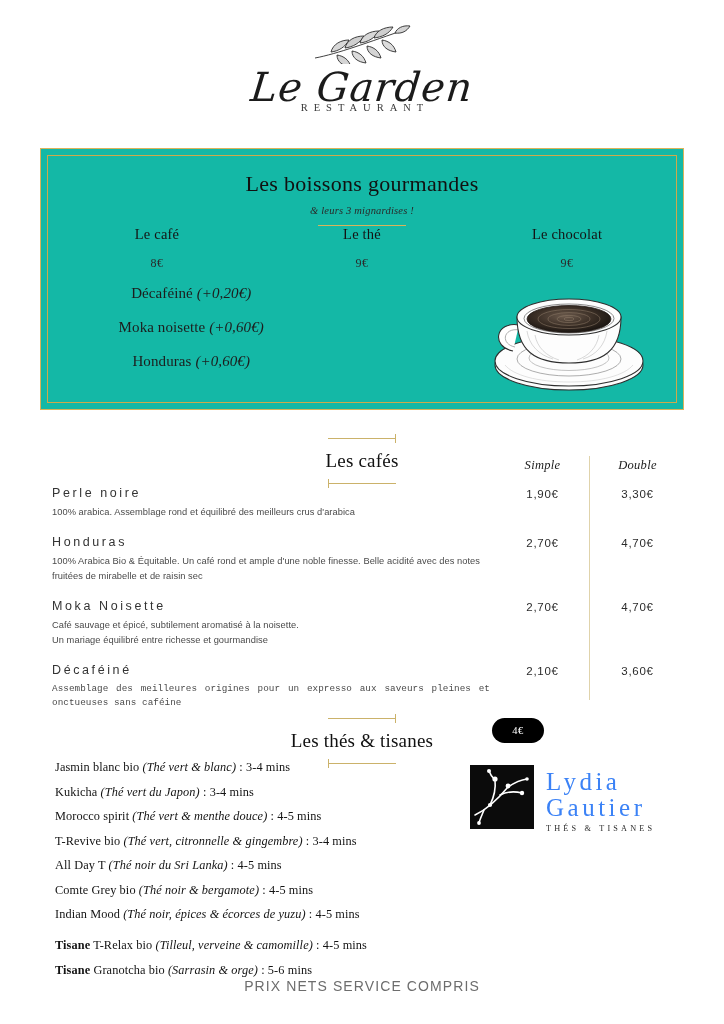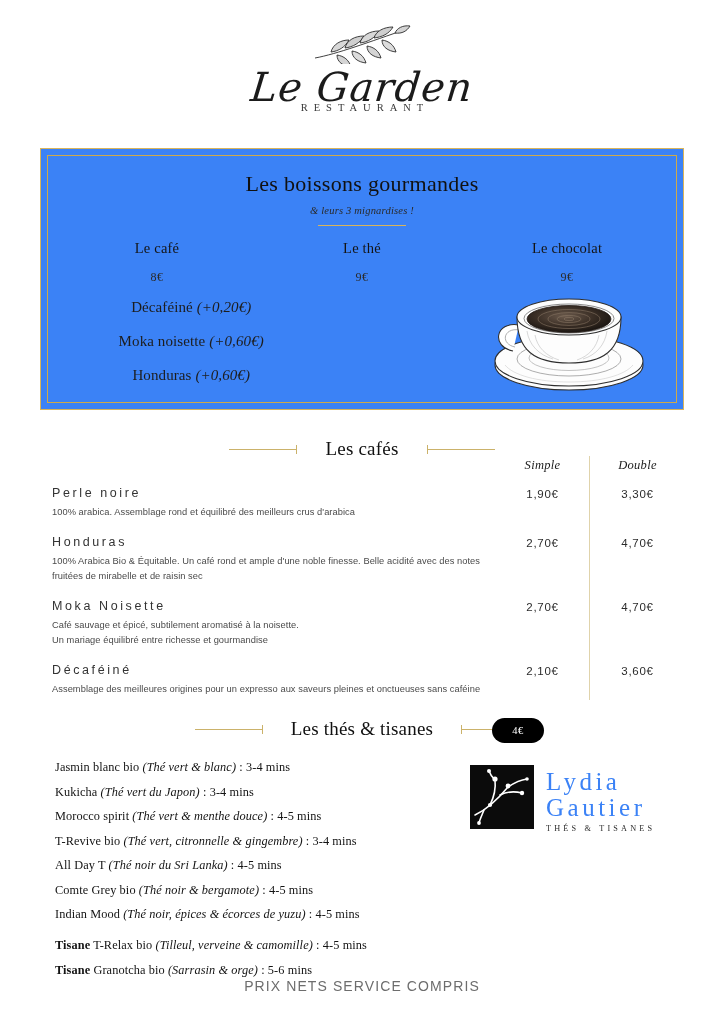--- a/index.html
+++ b/index.html
@@ -34,21 +34,21 @@
     text-indent:6px;
   }
 
   
   .frame-outer {
     position:absolute;
     left:40px; top:148px;
     width:644px; height:262px;
     border:1px solid #d9b45a;
     box-sizing:border-box;
-    background:#3b82f6;
+    background:#14b8a6;
   }
   .frame-inner {
     position:absolute;
     left:6px; top:6px; right:6px; bottom:6px;
     border:1px solid #cfa94a;
     box-sizing:border-box;
   }
   .frame-content {
     position:absolute;
     left:0; right:0; top:22px;
@@ -69,21 +69,20 @@
     letter-spacing:.2px;
   }
   .box-rule {
     width:88px; height:1px;
     background:#d9b45a;
     margin:9px auto 0;
   }
 
   .drinks-row {
     display:flex;
-    margin-top:14px;
     padding:0 34px;
     gap:41px;
   }
   .drink-col { flex:1; text-align:center; }
   .drink-name { font-size:14.5px; color:#141414; letter-spacing:.2px; }
   .drink-price { font-size:12px; color:#2b2b2b; margin-top:13px; letter-spacing:.6px; }
 
   .supp-list {
     margin-top:14px;
     width:44%;
@@ -94,21 +93,22 @@
   .supp-item { font-size:15px; color:#1d1d1d; margin-bottom:17px; letter-spacing:.1px; }
   .supp-item i { font-style:italic; }
 
   .cup-art { position:absolute; right:24px; bottom:10px; }
 
   
   .sec-head {
     position:absolute;
     left:40px; width:644px;
     display:flex; align-items:center; justify-content:center;
-    gap:28px;
+    gap:11px;
+    flex-direction:column;
   }
   .sec-title {
     font-size:19px; color:#111; letter-spacing:.2px; white-space:nowrap;
   }
   .rule { height:1px; background:#cbb26a; position:relative; }
   .rule-l { width:68px; }
   .rule-r { width:68px; }
   .rule-l::after, .rule-r::before {
     content:""; position:absolute; top:-4px; width:1px; height:9px; background:#cbb26a;
   }
@@ -146,21 +146,21 @@
   .coffee-item { position:relative; margin-bottom:16px; }
   .c-name {
     font-family:"Liberation Sans", sans-serif;
     font-size:12.5px; font-weight:400; letter-spacing:2.6px; color:#333;
   }
   .c-desc {
     font-family:"Liberation Sans", sans-serif;
     font-size:9.3px; line-height:1.55; color:#4a4a4a;
     width:438px; margin-top:5px; letter-spacing:.05px;
   }
-  .c-desc.justify { text-align:justify; }
+  .c-desc.justify { text-align:justify;font-family:Liberation Mono, monospace; }
   .c-prices {
     position:absolute; left:443px; top:2px; width:190px; display:flex;align-items:flex-end;
   }
   .c-price { flex:1; text-align:center; font-size:11.5px; color:#2b2b2b; letter-spacing:.7px;
              font-family:"Liberation Sans", sans-serif; }
 
   
   .tea-list { position:absolute; left:55px; top:760px; width:420px; }
   .tea-item { font-size:12.3px; color:#131313; margin-bottom:9.5px; letter-spacing:.1px; }
   .tea-item i { font-style:italic; }

